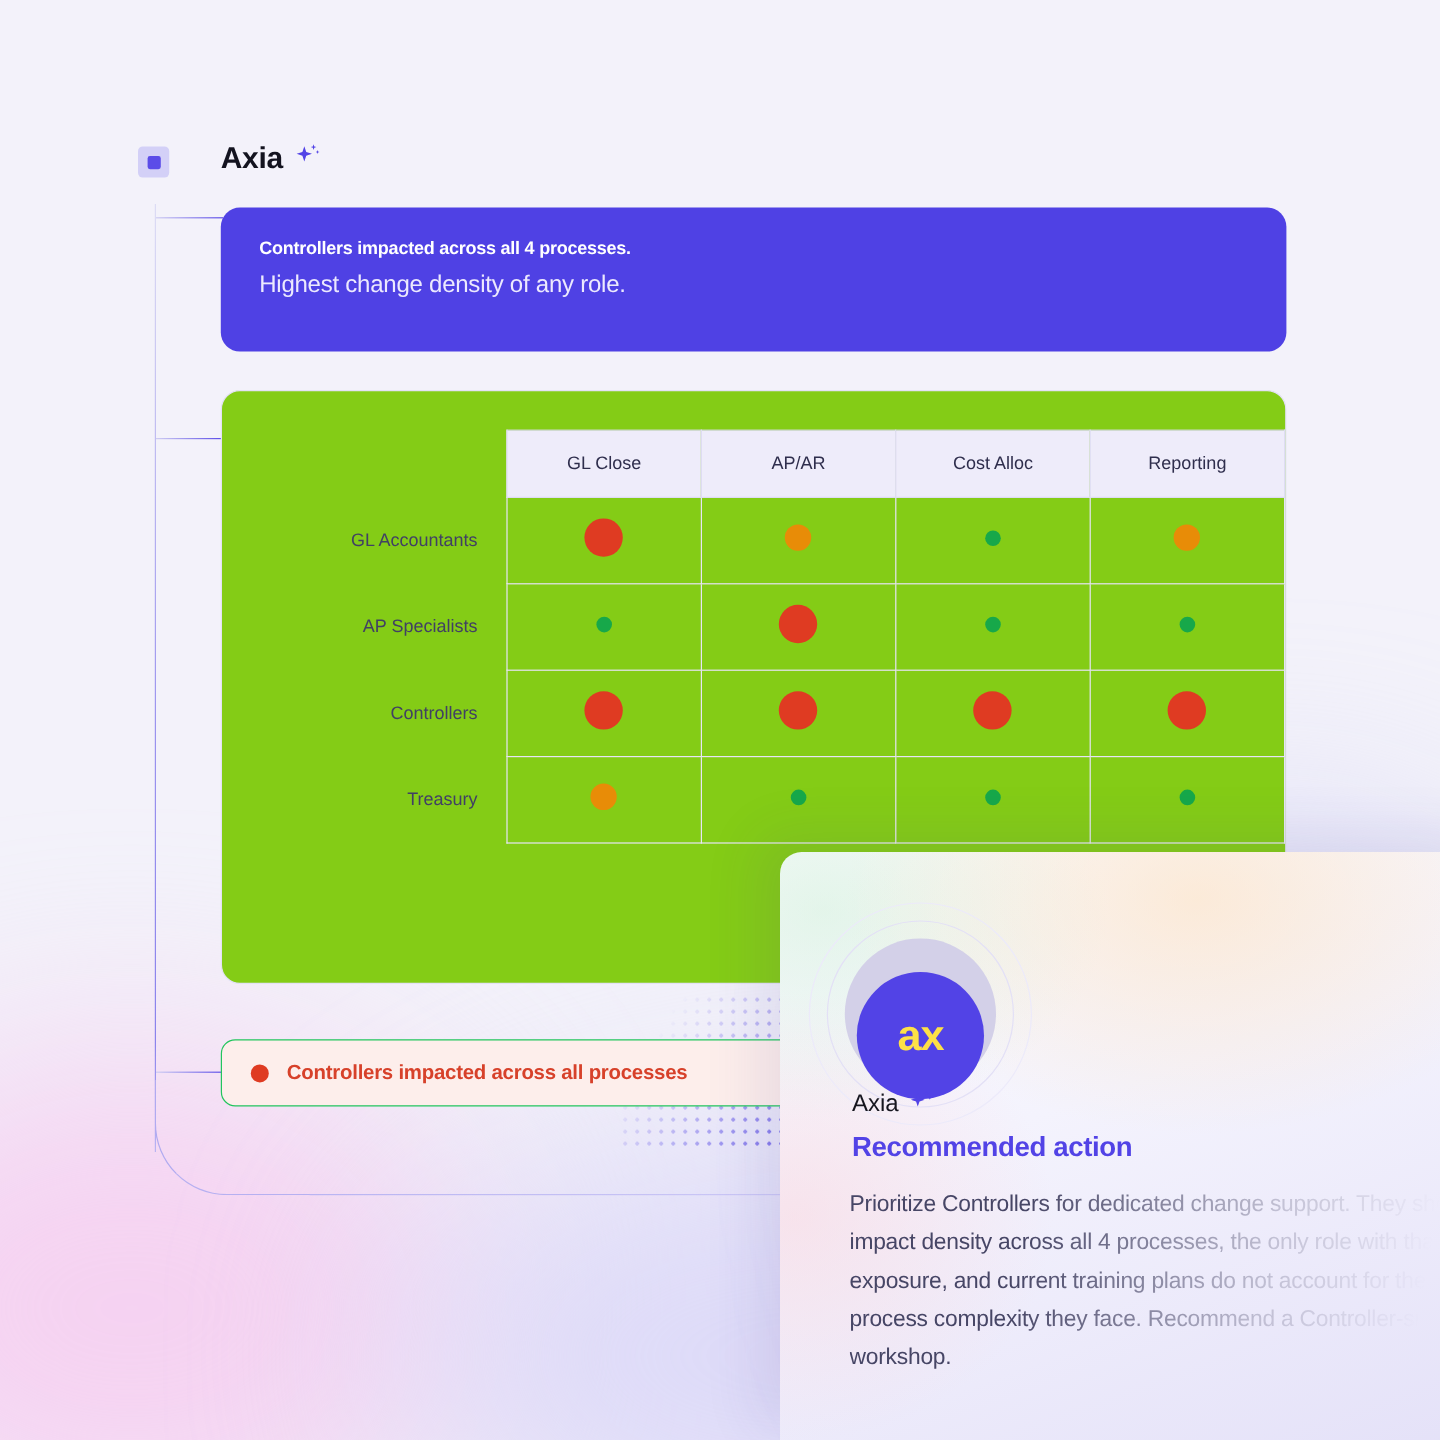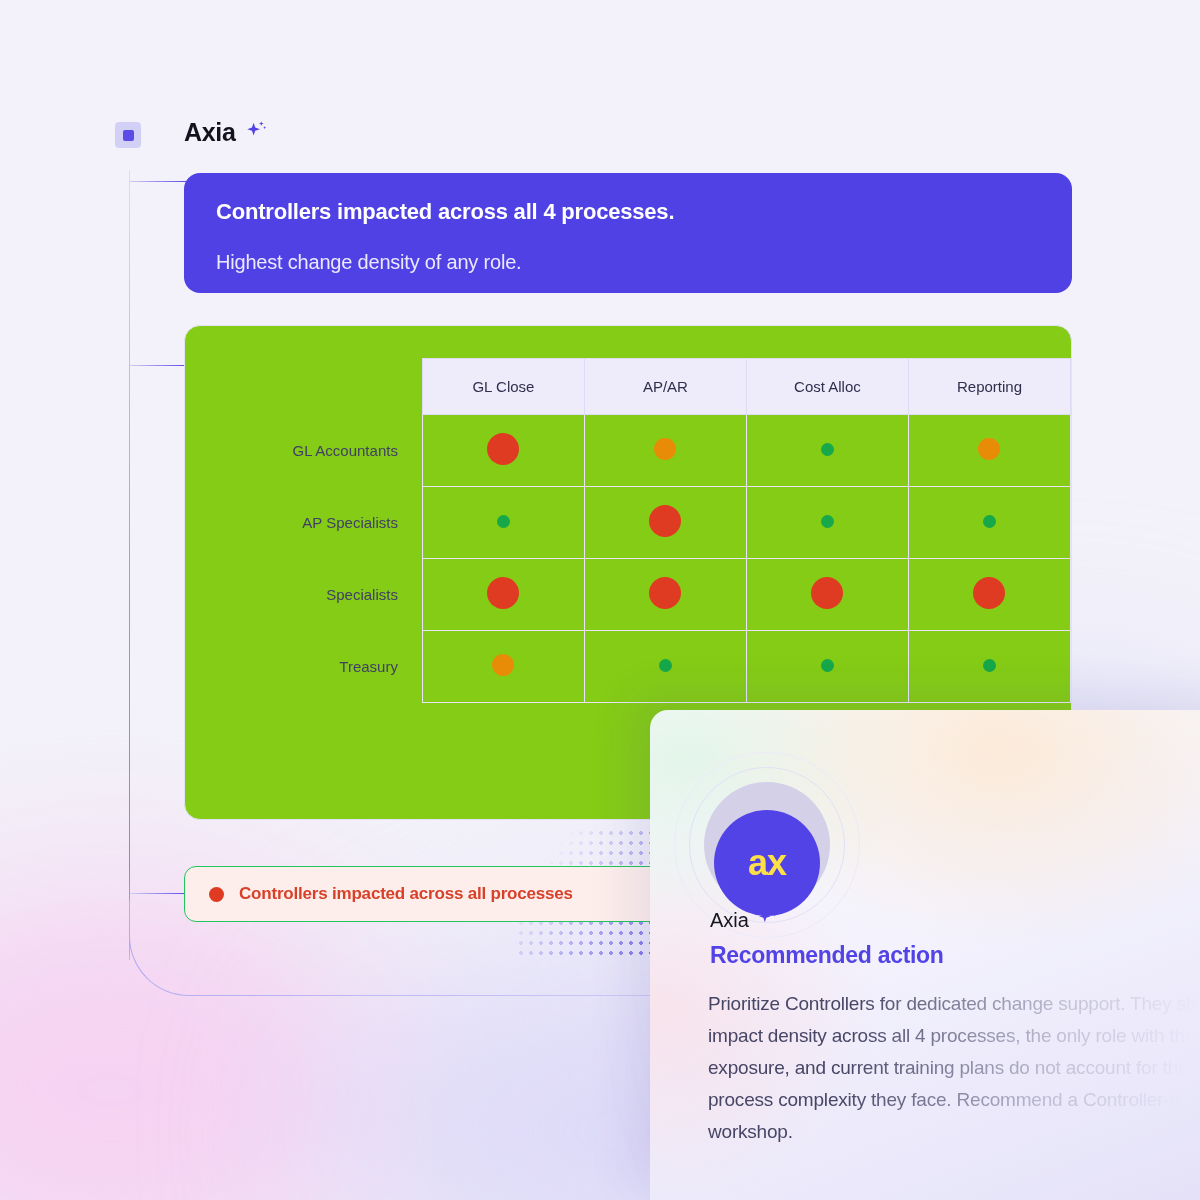--- a/index.html
+++ b/index.html
@@ -30,21 +30,21 @@
   
   .logo-sq{ position:absolute; left:115px; top:122px; width:26px; height:26px;
             background:#d3d0f7; border-radius:4px; display:flex; align-items:center; justify-content:center; }
   .logo-sq i{ display:block; width:11px; height:11px; background:#5b4ce8; border-radius:2px; }
   .brand{ position:absolute; left:184px; top:118px; display:flex; align-items:center; gap:9px; }
   .brand-name{ font-size:25px; font-weight:700; color:#13131f; letter-spacing:-.3px; }
 
   
   .banner{ position:absolute; left:184px; top:173px; width:888px; height:120px;
            background:#4f41e4; border-radius:16px; padding:26px 32px; color:#fff; }
-  .banner-h{ font-size:22px; font-weight:700; letter-spacing:-.2px; margin-bottom:26px; }
+  .banner-h{ font-size:15px; font-weight:700; letter-spacing:-.2px; margin-bottom:10px; }
   .banner-s{ font-size:20px; font-weight:400; color:#ece9fe; letter-spacing:-.2px; }
 
   
   .card{ position:absolute; left:184px; top:325px; width:888px; height:495px;
          background:#84cc16; border:1px solid #e3e1f5; border-radius:16px; overflow:hidden; }
 
   table.matrix{ position:absolute; left:0; top:32px; border-collapse:collapse; width:100%; }
   table.matrix th.rowlab, table.matrix td.rowlab{
       width:211px; text-align:right; padding-right:24px;
       font-size:15px; font-weight:500; color:#414064; border:none; background:transparent; }
@@ -152,21 +152,21 @@
           <td class="cell"><span class="dot med"></span></td>
         </tr>
         <tr>
           <td class="rowlab">AP Specialists</td>
           <td class="cell"><span class="dot low"></span></td>
           <td class="cell"><span class="dot high"></span></td>
           <td class="cell"><span class="dot low"></span></td>
           <td class="cell"><span class="dot low"></span></td>
         </tr>
         <tr>
-          <td class="rowlab">Specialists</td>
+          <td class="rowlab">Controllers</td>
           <td class="cell"><span class="dot high"></span></td>
           <td class="cell"><span class="dot high"></span></td>
           <td class="cell"><span class="dot high"></span></td>
           <td class="cell"><span class="dot high"></span></td>
         </tr>
         <tr>
           <td class="rowlab">Treasury</td>
           <td class="cell"><span class="dot med"></span></td>
           <td class="cell"><span class="dot low"></span></td>
           <td class="cell"><span class="dot low"></span></td>

